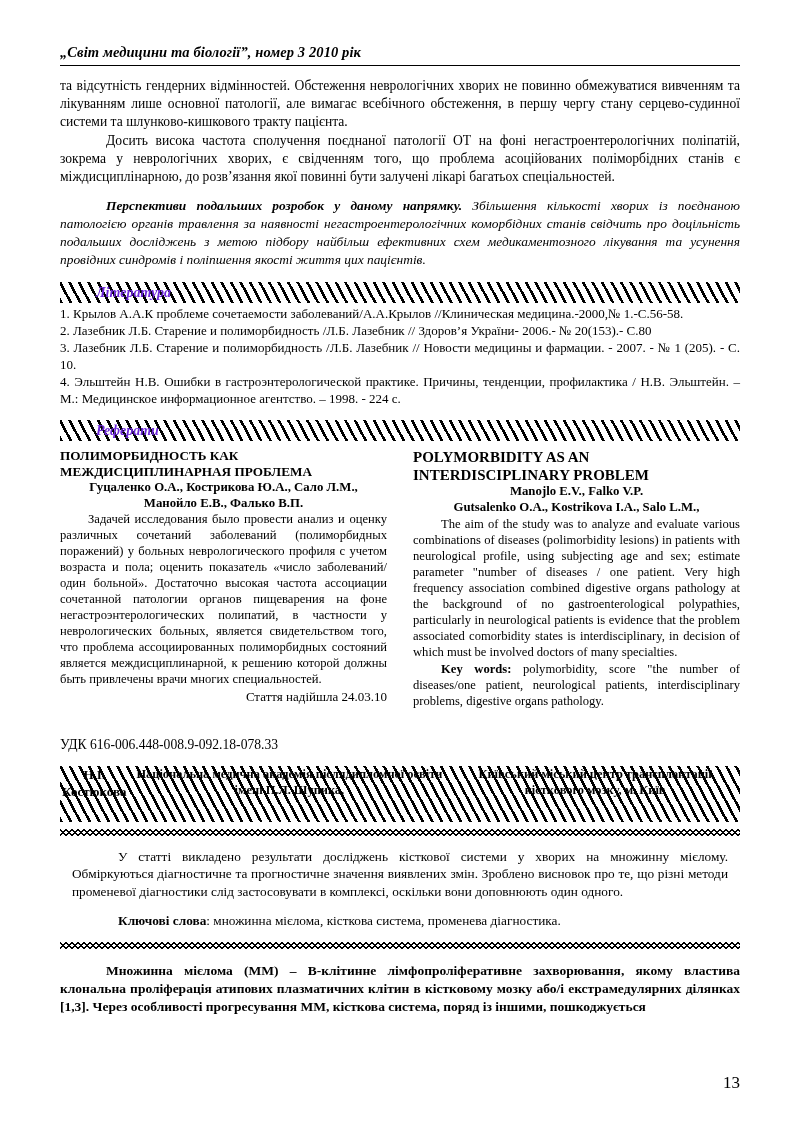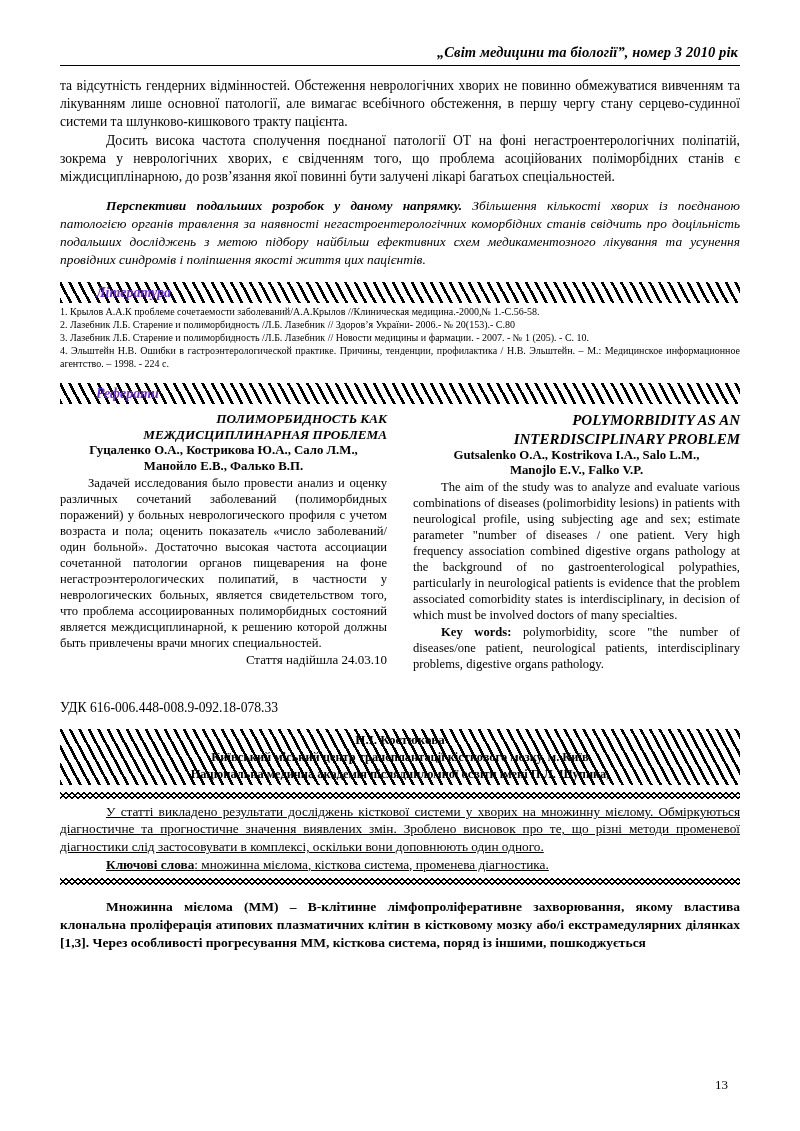--- a/index.html
+++ b/index.html
@@ -16,21 +16,20 @@
   .page {
     position: relative;
     width: 800px;
     height: 1131px;
     padding: 0 60px;
   }
 
   
   .runhead {
     padding-top: 44px;
-    text-align: right;
     font-style: italic;
     font-weight: bold;
     font-size: 14.5px;
     letter-spacing: .1px;
     padding-right: 2px;
   }
   .runhead-rule {
     border-bottom: 1.6px solid #000;
     margin-top: 4px;
     margin-bottom: 11px;
@@ -80,42 +79,41 @@
     font-size: 14px;
     font-weight: bold;
     font-style: italic;
     color: #6d28d9;
     white-space: nowrap;
   }
 
   
   .refs {
     margin-top: 2px;
-    font-size: 10px;
+    font-size: 13px;
     line-height: 1.31;
   }
   .refs .ref {
     margin: 0;
     text-align: justify;
   }
 
   
   .summaries {
     display: flex;
     gap: 26px;
     margin-top: 7px;
   }
   .col { width: 50%; }
   .sum-title {
-    text-align: right;
+    text-align: left;
     font-weight: bold;
     font-size: 13.2px;
     line-height: 1.22;
     margin: 0;
-    font-style: italic;
   }
   .sum-title.en { font-size: 15px; }
   .sum-authors {
     text-align: center;
     font-weight: bold;
     font-size: 12.8px;
     line-height: 1.22;
     margin: 0;
   }
   .sum-body {
@@ -153,23 +151,23 @@
     background-image: repeating-linear-gradient(
       62deg,
       #000 0px, #000 2.6px,
       #ffffff 2.6px, #ffffff 8.4px
     );
   }
   .authorblock .ablines {
     position: absolute;
     inset: 0;
     display: flex;
-    flex-direction: column;
+    flex-direction: row;
     justify-content: center;
-    align-items: center;
+    align-items: flex-start;
     text-align: center;
   }
   .authorblock .aname {
     font-size: 13px;
     font-weight: bold;
     line-height: 1.35;
   }
   .authorblock .aaff {
     font-size: 12.4px;
     font-weight: bold;
@@ -195,37 +193,37 @@
       linear-gradient(45deg, transparent 44%, #000 44%, #000 56%, transparent 56%),
       linear-gradient(-45deg, transparent 44%, #000 44%, #000 56%, transparent 56%);
   }
   .zig.tight { margin: 5px 0 5px 0; }
 
   .abstract-uk {
     font-size: 13.3px;
     line-height: 1.32;
     text-align: justify;
   }
-  .abstract-uk p { margin: 0; text-decoration: underline; }
+  .abstract-uk p { margin: 12px; }
   .abstract-uk b { font-weight: bold; }
 
   .tail {
     margin-top: 13px;
     font-size: 13.5px;
     line-height: 1.33;
     text-align: justify;
     font-weight: bold;
   }
   .tail p { margin: 0; }
 
   .pagenum {
     position: absolute;
-    right: 72px;
+    right: 60px;
     bottom: 38px;
-    font-size: 13px;
+    font-size: 17px;
   }
 </style>
 </head>
 <body>
 
 <div class="page">
 
   <div class="runhead">„Світ медицини та біології”, номер 3 2010 рік</div>
   <div class="runhead-rule"></div>
 
@@ -258,36 +256,36 @@
       <p class="sum-title">МЕЖДИСЦИПЛИНАРНАЯ ПРОБЛЕМА</p>
       <p class="sum-authors">Гуцаленко О.А., Кострикова Ю.А., Сало Л.М.,</p>
       <p class="sum-authors">Манойло Е.В., Фалько В.П.</p>
       <p class="sum-body"><span class="sum-indent"></span><span>Задачей исследования было провести анализ и оценку различных сочетаний заболеваний (полиморбидных поражений) у больных неврологического профиля с учетом возраста и пола; оценить показатель «число заболеваний/один больной». Достаточно высокая частота ассоциации сочетанной патологии органов пищеварения на фоне негастроэнтерологических полипатий, в частности у неврологических больных, является свидетельством того, что проблема ассоциированных полиморбидных состояний является междисциплинарной, к решению которой должны быть привлечены врачи многих специальностей.</span></p>
       <p class="received">Стаття надійшла 24.03.10</p>
     </div>
 
     <div class="col">
       <p class="sum-title en">POLYMORBIDITY AS AN</p>
       <p class="sum-title en">INTERDISCIPLINARY PROBLEM</p>
+      <p class="sum-authors">Manojlo E.V., Falko V.P.</p>
       <p class="sum-authors">Gutsalenko O.A., Kostrikova I.A., Salo L.M.,</p>
-      <p class="sum-authors">Manojlo E.V., Falko V.P.</p>
       <p class="sum-body"><span class="sum-indent"></span><span>The aim of the study was to analyze and evaluate various combinations of diseases (polimorbidity lesions) in patients with neurological profile, using subjecting age and sex; estimate parameter "number of diseases / one patient. Very high frequency association combined digestive organs pathology at the background of no gastroenterological polypathies, particularly in neurological patients is evidence that the problem associated comorbidity states is interdisciplinary, in decision of which must be involved doctors of many specialties.</span></p>
       <p class="sum-body"><span class="sum-indent"></span><b>Key words:</b><span> polymorbidity,    score  "the number of diseases/one patient, neurological patients, interdisciplinary problems, digestive organs pathology.</span></p>
     </div>
 
   </div>
 
   <div class="udc">УДК 616-006.448-008.9-092.18-078.33</div>
 
   <div class="authorblock">
     <div class="hatch"></div>
     <div class="ablines">
       <div class="aname">Н.І. Костюкова</div>
+      <div class="aaff">Національна медична академія післядипломної освіти імені П.Л. Шупика,</div>
       <div class="aaff">Київський міський центр трансплантації кісткового мозку, м. Київ</div>
-      <div class="aaff">Національна медична академія післядипломної освіти імені П.Л. Шупика,</div>
     </div>
   </div>
 
 
   <div class="zig"></div>
 
   <div class="abstract-uk">
     <p><span class="indent-lg"></span><span>У статті викладено результати досліджень кісткової системи у хворих на множинну мієлому. Обміркуються діагностичне та прогностичне значення виявлених змін. Зроблено висновок про те, що різні методи променевої діагностики слід застосовувати в комплексі, оскільки вони доповнюють один одного.</span></p>
     <p><span class="indent-lg"></span><b>Ключові слова</b><span>: множинна мієлома, кісткова система, променева діагностика.</span></p>
   </div>

